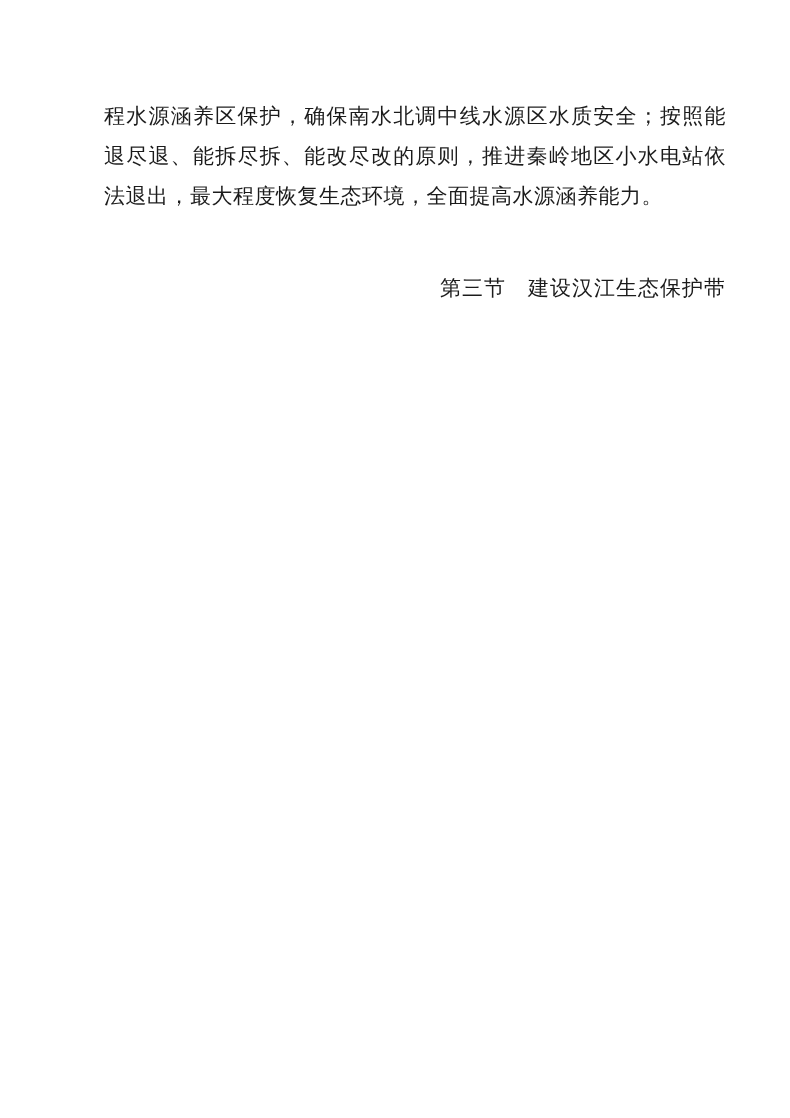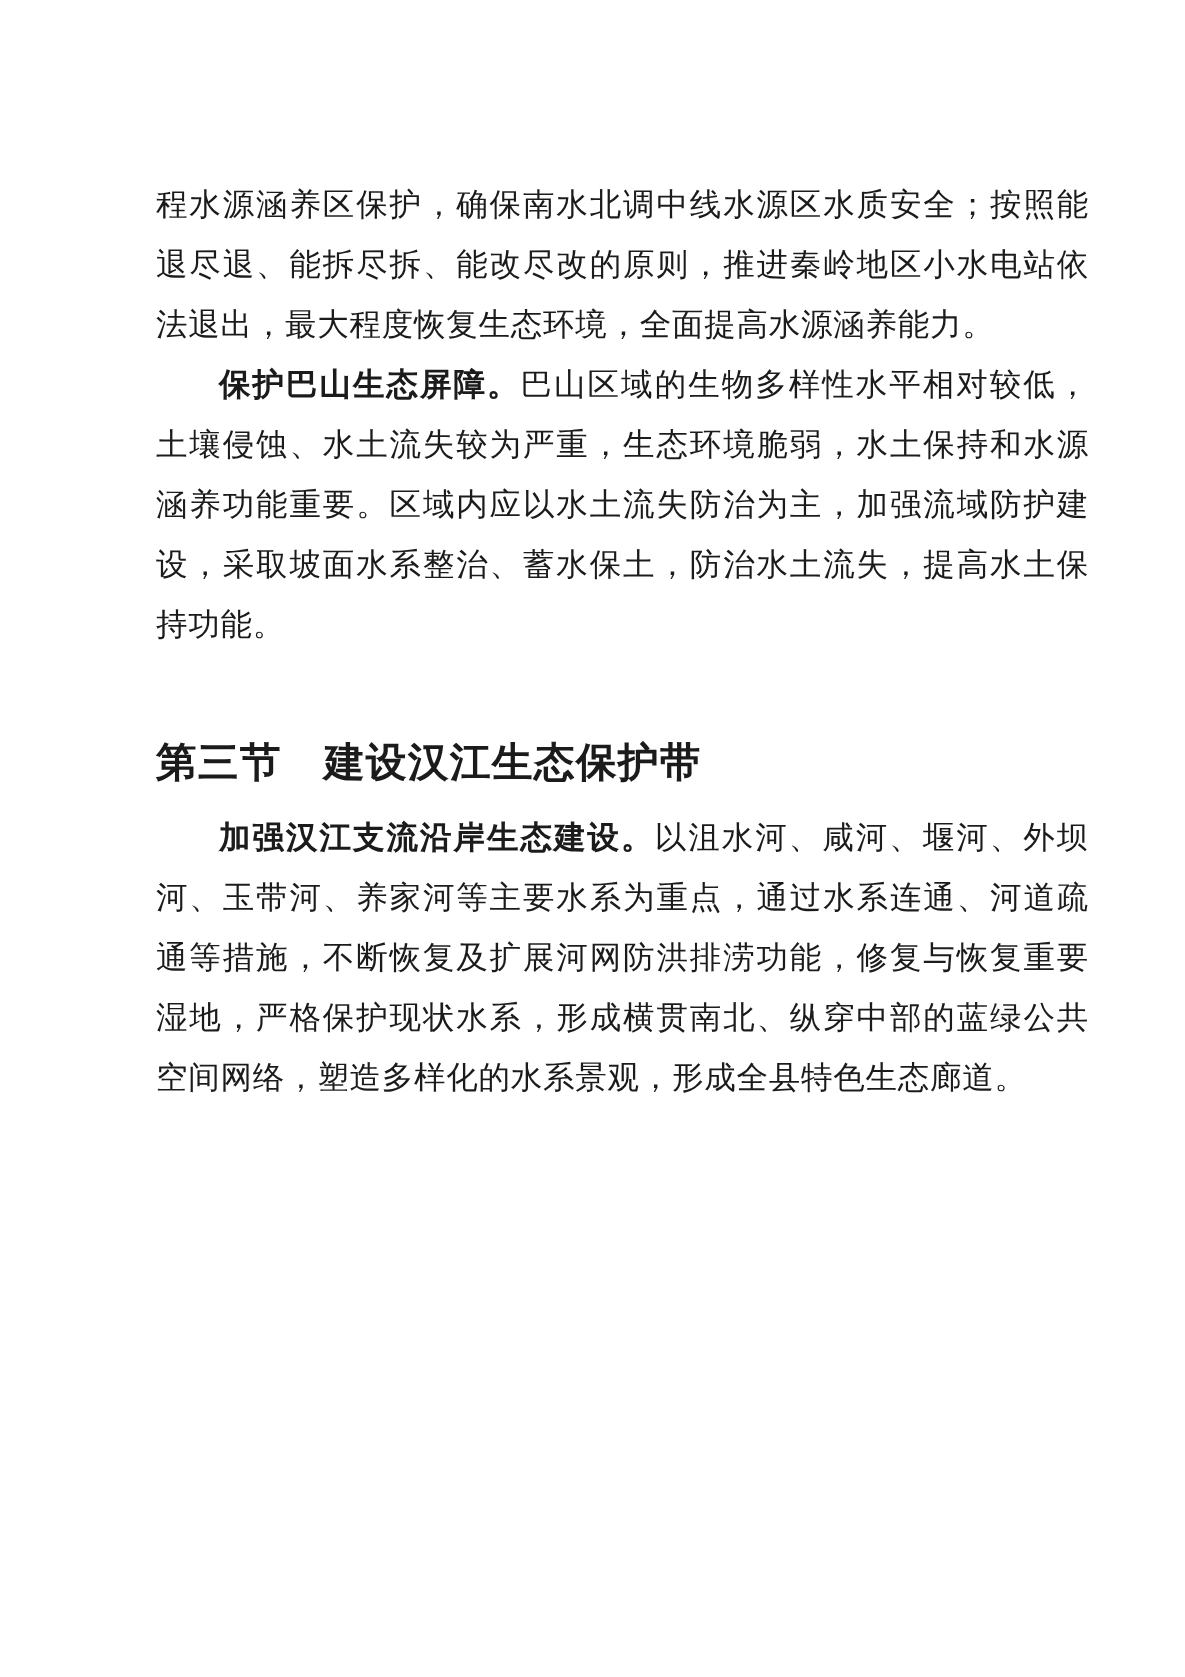--- a/index.html
+++ b/index.html
@@ -10,52 +10,49 @@
   .page {
     position: relative;
     width: 790px;
     height: 942px;
     background: #ffffff;
     color: #1b1b1b;
     font-family: "Liberation Serif", "DejaVu Serif", serif;
     overflow: hidden;
     box-sizing: border-box;
     padding: 96px 64px 0 104px;
-    margin-top: 20px;
   }
   .para {
     margin: 0;
     font-size: 21px;
     line-height: 40px;
     text-align: justify;
     text-justify: inter-ideograph;
     letter-spacing: 0.5px;
   }
   .para.indent {
     text-indent: 2em;
   }
   .para .lead {
     font-weight: bold;
   }
   .section-heading {
     margin: 52px 0 10px 0;
-    font-size: 27px;
+    font-size: 21px;
     line-height: 40px;
-    font-weight: bold;
-    text-align: left;
+    font-weight: normal;
+    text-align: right;
     letter-spacing: 1px;
   }
 </style>
 </head>
 <body>
 
 <div class="page">
 
   <p class="para">程水源涵养区保护，确保南水北调中线水源区水质安全；按照能退尽退、能拆尽拆、能改尽改的原则，推进秦岭地区小水电站依法退出，最大程度恢复生态环境，全面提高水源涵养能力。</p>
 
-  <p class="para indent"><span class="lead">保护巴山生态屏障。</span><span>巴山区域的生物多样性水平相对较低，土壤侵蚀、水土流失较为严重，生态环境脆弱，水土保持和水源涵养功能重要。区域内应以水土流失防治为主，加强流域防护建设，采取坡面水系整治、蓄水保土，防治水土流失，提高水土保持功能。</span></p>
 
   <h2 class="section-heading">第三节　建设汉江生态保护带</h2>
 
 
-  <p class="para indent"><span class="lead">加强汉江支流沿岸生态建设。</span><span>以沮水河、咸河、堰河、外坝河、玉带河、养家河等主要水系为重点，通过水系连通、河道疏通等措施，不断恢复及扩展河网防洪排涝功能，修复与恢复重要湿地，严格保护现状水系，形成横贯南北、纵穿中部的蓝绿公共空间网络，塑造多样化的水系景观，形成全县特色生态廊道。</span></p>
 
 </div>
 
 </body></html>

